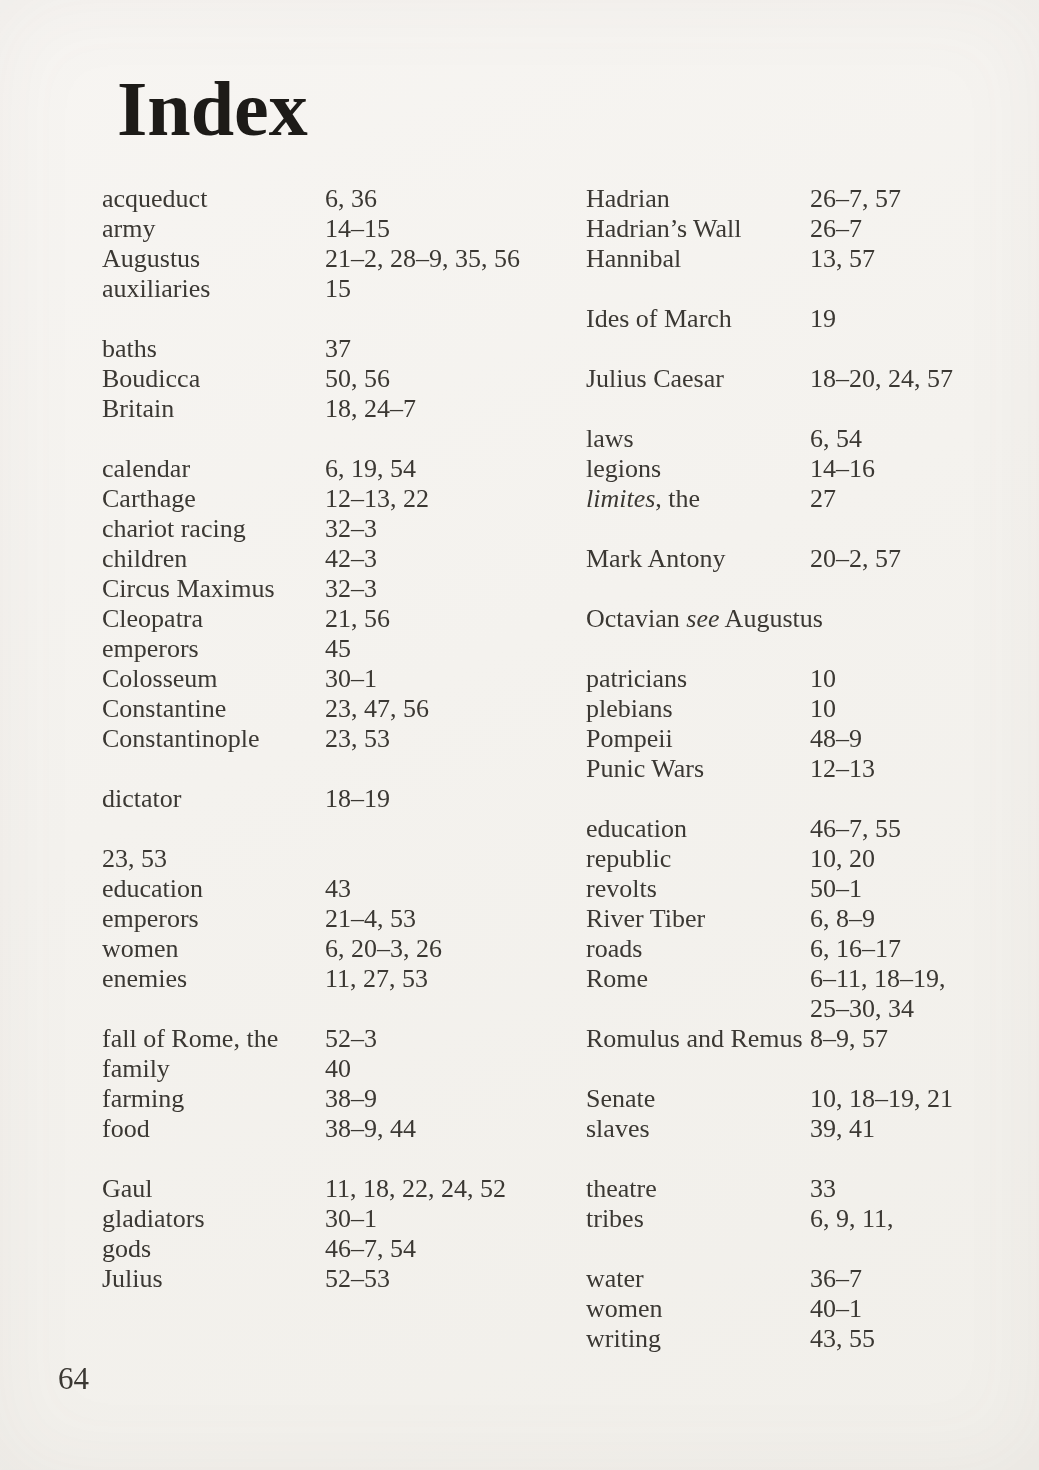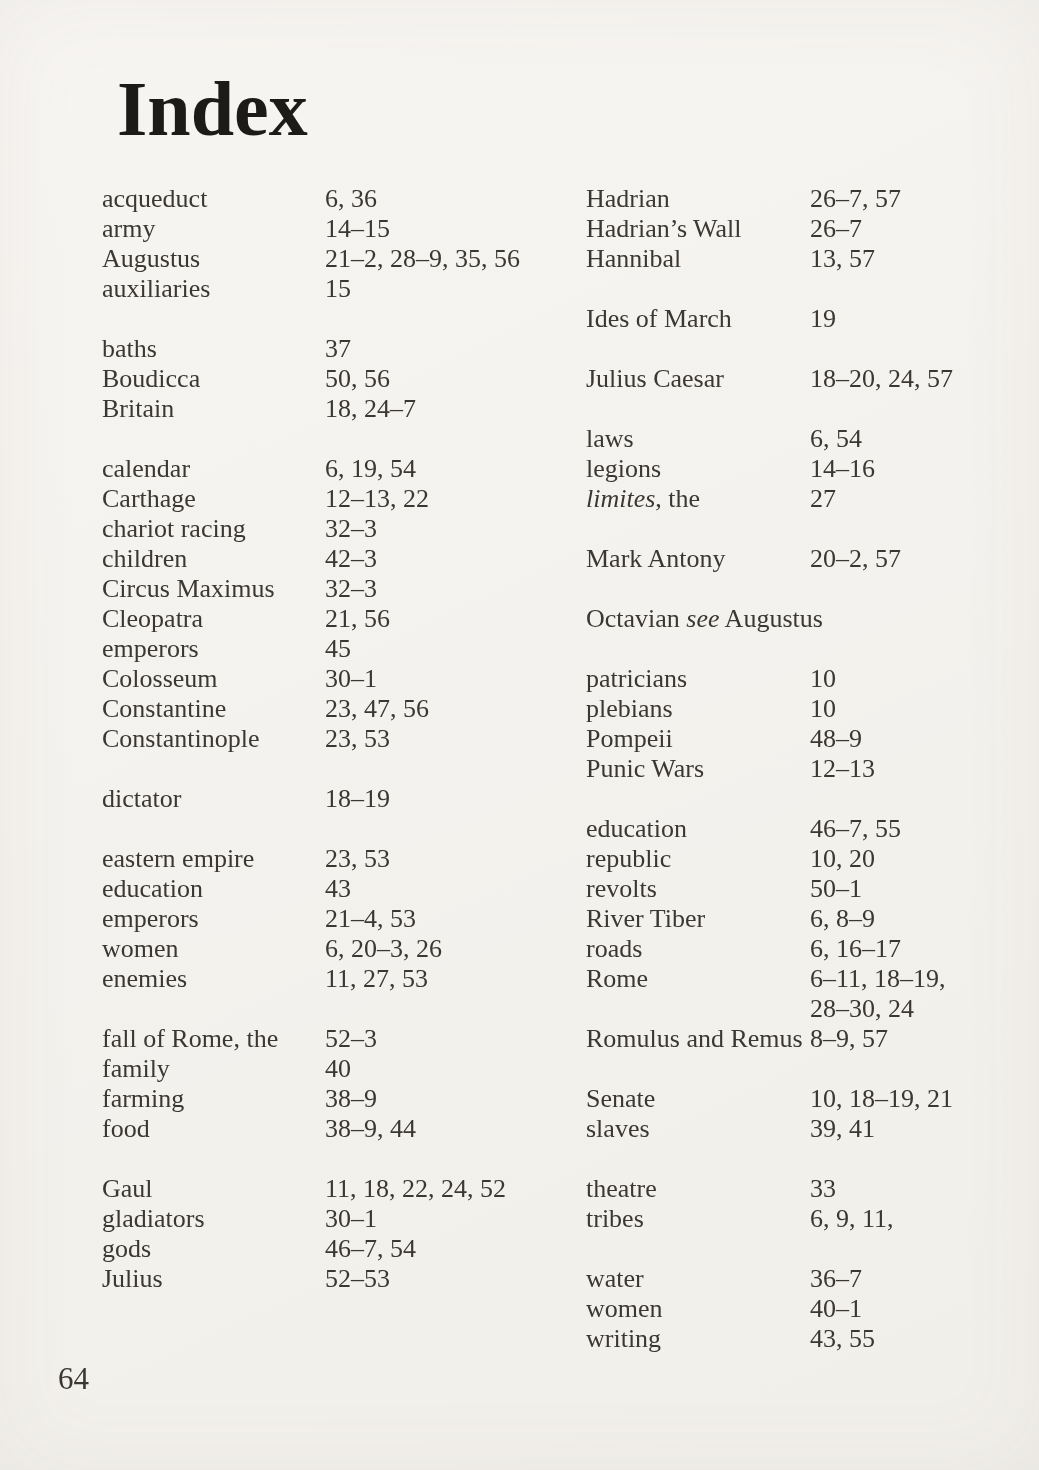--- a/index.html
+++ b/index.html
@@ -145,21 +145,20 @@
         </div>
       </div>
       <div class="index-group">
         <div class="index-entry">
           <span class="term">dictator</span>
           <span class="pages">18–19</span>
         </div>
       </div>
       <div class="index-group">
         <div class="index-entry">
-          <span class="term">eastern empire</span>
           <span class="pages">23, 53</span>
         </div>
         <div class="index-entry">
           <span class="term">education</span>
           <span class="pages">43</span>
         </div>
         <div class="index-entry">
           <span class="term">emperors</span>
           <span class="pages">21–4, 53</span>
         </div>
@@ -298,21 +297,21 @@
           <span class="pages">6, 8–9</span>
         </div>
         <div class="index-entry">
           <span class="term">roads</span>
           <span class="pages">6, 16–17</span>
         </div>
         <div class="index-entry">
           <span class="term">Rome</span>
           <span class="pages">
             <div>6–11, 18–19,</div>
-            <div>28–30, 24</div>
+            <div>25–30, 34</div>
           </span>
         </div>
         <div class="index-entry">
           <span class="term">Romulus and Remus</span>
           <span class="pages">8–9, 57</span>
         </div>
       </div>
       <div class="index-group">
         <div class="index-entry">
           <span class="term">Senate</span>

